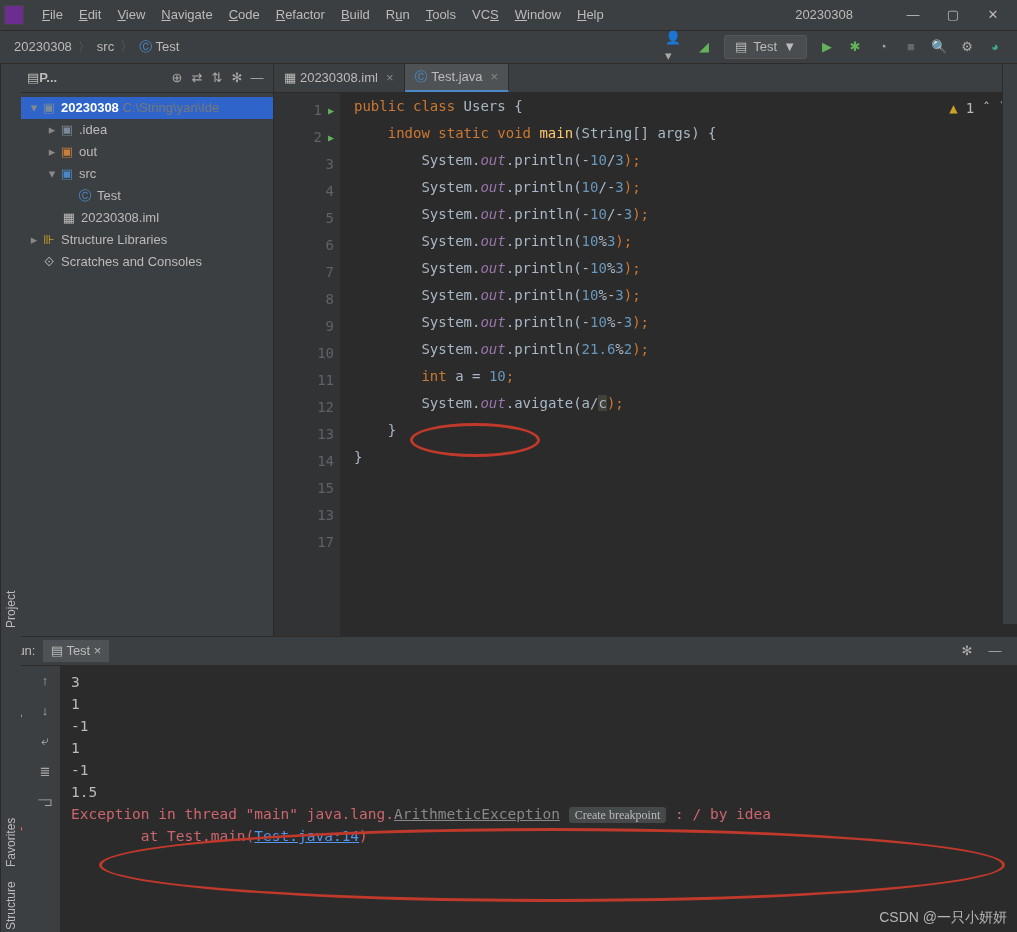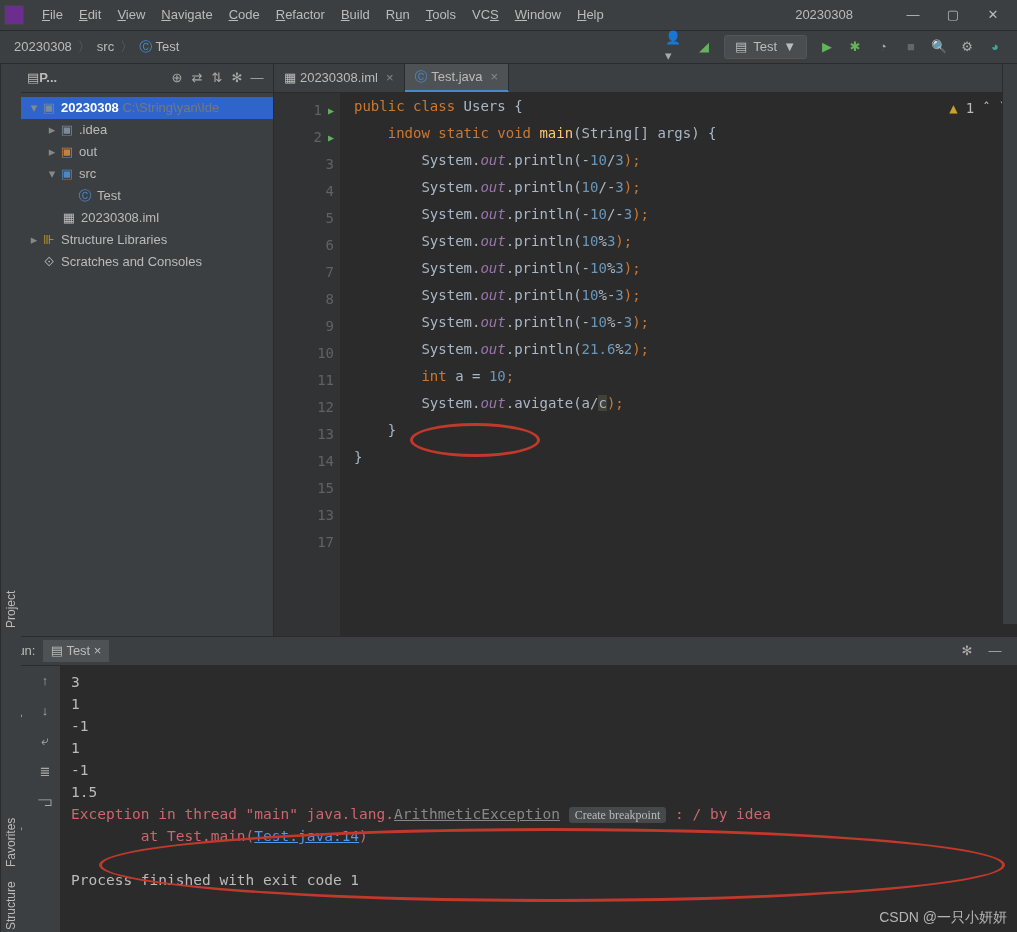--- a/index.html
+++ b/index.html
@@ -280,21 +280,20 @@
     <div class="console">
       <div class="l">3</div>
       <div class="l">1</div>
       <div class="l">-1</div>
       <div class="l">1</div>
       <div class="l">-1</div>
       <div class="l">1.5</div>
       <div class="l"><span class="err">Exception in thread "main" java.lang.</span><span class="ulnk">ArithmeticException</span> <span class="badge">Create breakpoint</span> <span class="err">: / by idea</span></div>
       <div class="l"><span class="err">	at Test.main(</span><span class="lnk">Test.java:14</span><span class="err">)</span></div>
       <div class="l"></div>
-      <div class="l">Process finished with exit code 1</div>
       <div class="ellipse"></div>
     </div>
   </div>
 </div>
 
 <div class="left-strip" style="position:absolute;left:0;top:634px;height:296px;justify-content:flex-start">
   <span>Structure</span>
   <span>Favorites</span>
 </div>
 

